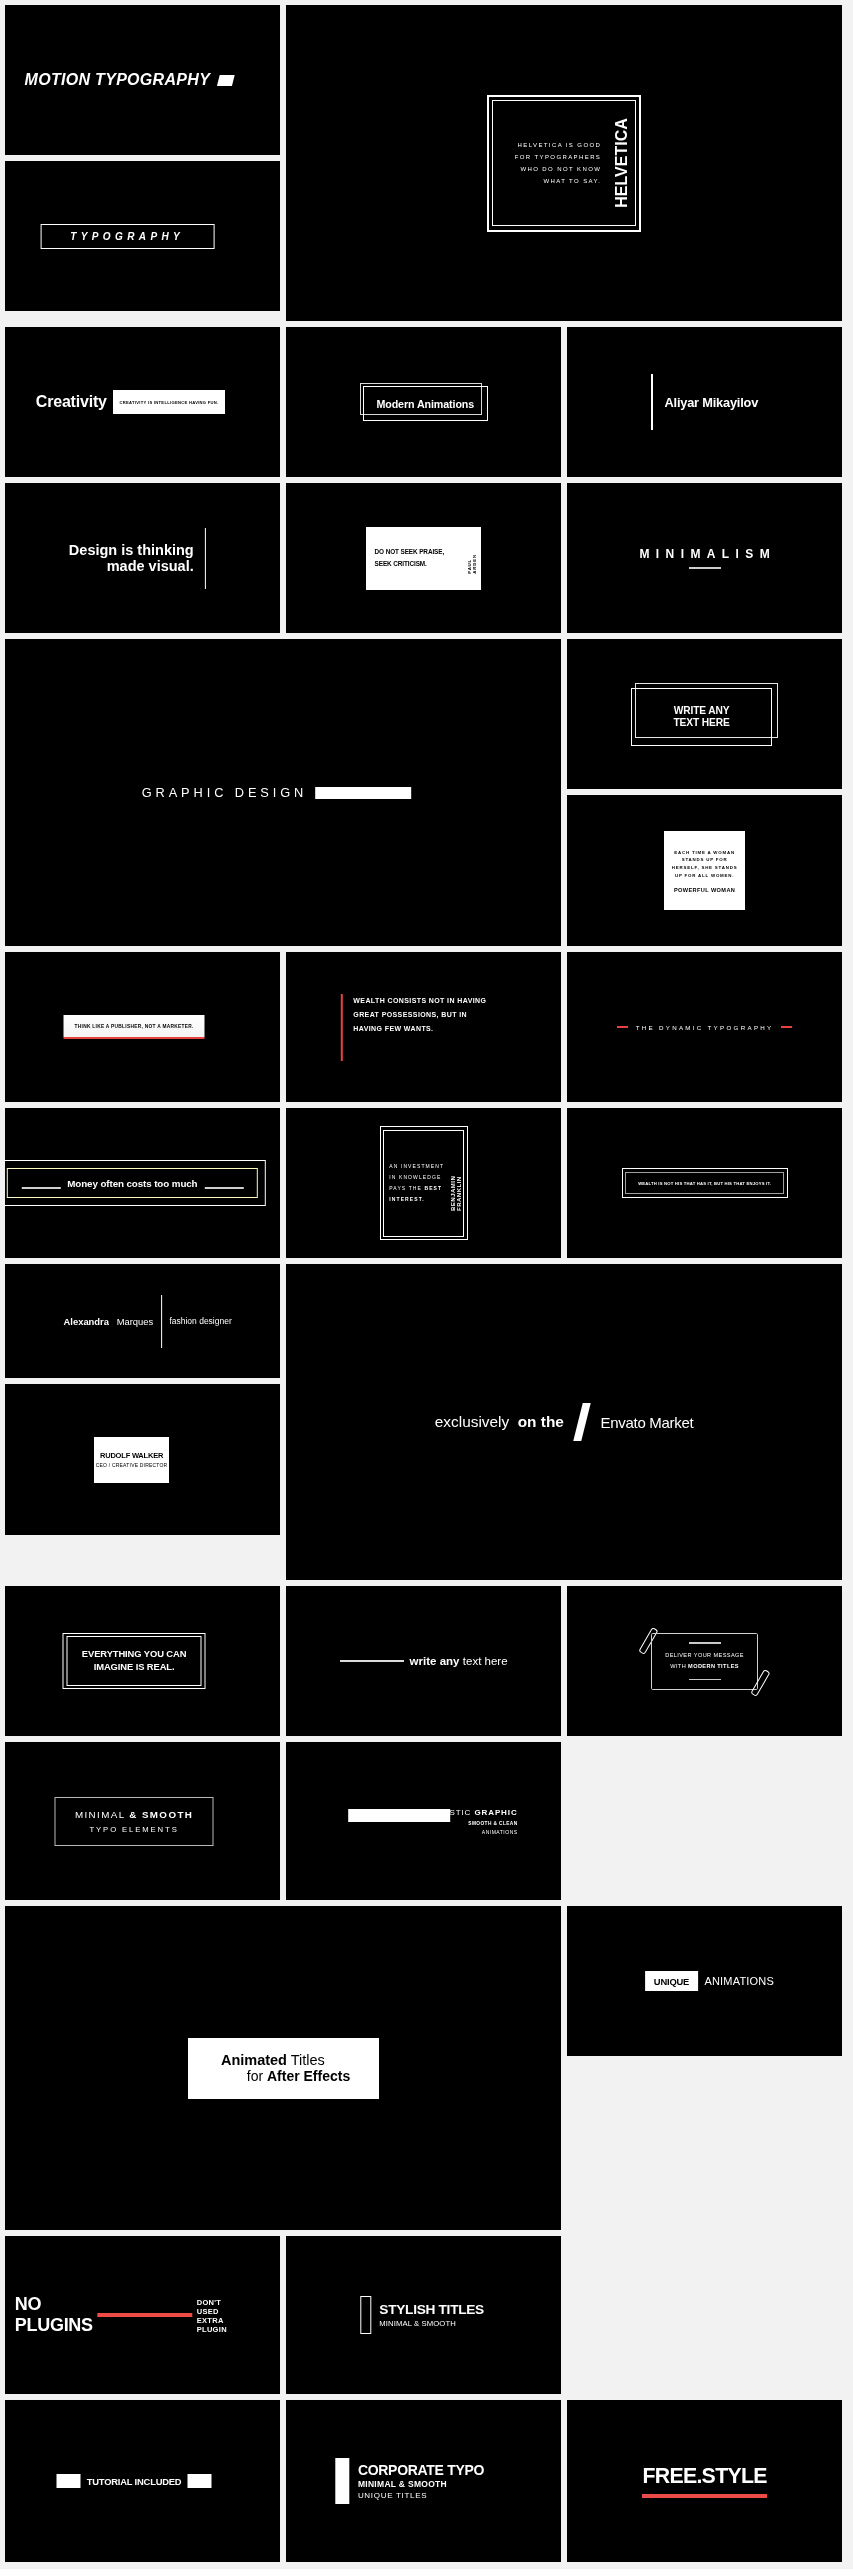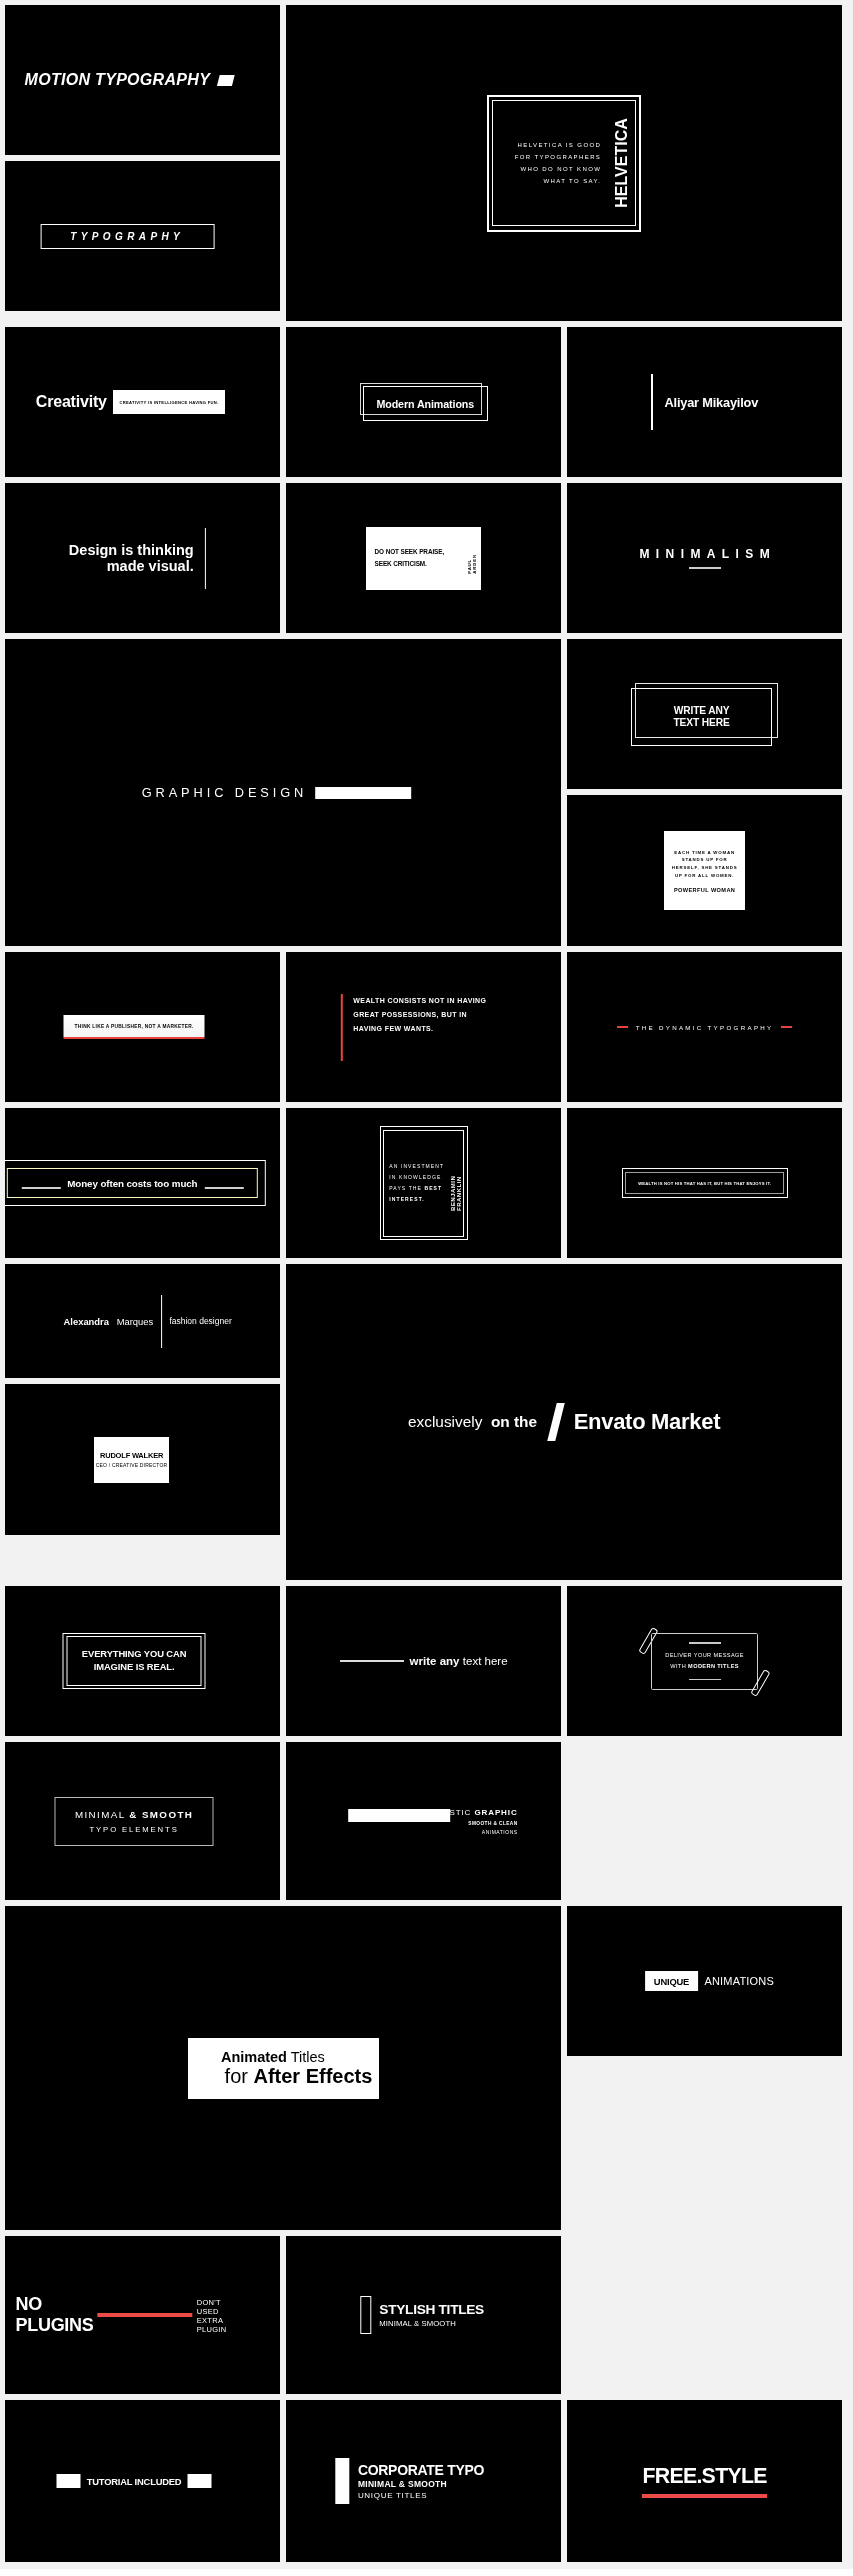--- a/index.html
+++ b/index.html
@@ -203,21 +203,21 @@
   .rw .n{font-size:7.5px;font-weight:800;letter-spacing:-0.2px;}
   .rw .r{font-size:5px;font-weight:500;letter-spacing:0.2px;}
 
   
   .env{display:flex;align-items:center;gap:8.5px;}
   .env .l1{font-size:15.4px;font-weight:400;}
   .env .l2{font-size:15.4px;font-weight:700;}
   .env .slash{
     width:7.7px;height:38px;background:#fff;transform:skewX(-14deg);margin:0 6px;
   }
-  .env .l3{font-size:22px;font-weight:700;letter-spacing:-0.3px;}
+  .env .l3{font-size:15px;font-weight:400;letter-spacing:-0.3px;}
 
   
   .eyc{border:1.4px solid #fff;padding:2.6px;transform:translateX(-8.5px);}
   .eyc .in{border:1.1px solid #fff;padding:11px 14.5px;text-align:center;
     font-size:9.4px;font-weight:800;line-height:1.35;letter-spacing:-0.1px;}
 
   
   .wr{display:flex;align-items:center;gap:0px;}
   .wr .ln{width:64px;height:1.4px;background:#dcdcdc;margin-right:6px;}
   .wr .b{font-size:11.5px;font-weight:700;}
@@ -253,39 +253,39 @@
   .mg .band{position:absolute;left:0;top:1.7px;width:102px;height:12.8px;background:#fff;}
   .mg .r1{position:relative;text-align:right;font-size:8px;letter-spacing:0.9px;padding-right:1.7px;}
   .mg .r1 b{font-weight:800;}
   .mg .r2{text-align:right;font-size:4.8px;font-weight:800;letter-spacing:0.4px;margin-top:4.3px;padding-right:1.7px;}
   .mg .r3{text-align:right;font-size:5px;font-weight:400;letter-spacing:0.5px;margin-top:2.6px;padding-right:1.7px;}
 
   
   .at{background:#fff;color:#000;width:191px;height:61px;display:flex;flex-direction:column;
      align-items:center;justify-content:center;}
   .at .l1{font-size:14.5px;align-self:center;transform:translateX(-10.2px);}
-  .at .l2{font-size:20px;align-self:center;transform:translateX(15.4px);}
+  .at .l2{font-size:14px;align-self:center;transform:translateX(15.4px);}
   .at b{font-weight:700;}
   .at span{font-weight:300;}
 
   
   .uq{display:flex;align-items:center;gap:6.8px;transform:translateX(5.1px);}
   .uq .box{background:#fff;color:#000;font-size:9.4px;font-weight:800;padding:4.3px 8.5px;letter-spacing:-0.2px;}
   .uq .t{font-size:11px;font-weight:400;letter-spacing:0.2px;}
 
   
   .ct{display:flex;flex-direction:column;align-items:center;gap:7.7px;transform:translateX(5.1px);}
   .ct .box{border:1.3px solid #fff;padding:5.1px 10.2px;font-size:9.8px;font-weight:800;letter-spacing:-0.2px;}
   .ct .t{font-size:5.6px;font-weight:400;letter-spacing:0.3px;}
 
   
   .np{display:flex;flex-direction:row;align-items:center;gap:4.3px;transform:translateX(-13.7px);}
   .np .t1{font-size:18px;font-weight:800;letter-spacing:-0.3px;}
   .np .ul{width:100%;height:3.8px;background:#ed4a48;}
-  .np .t2{font-size:7.5px;font-weight:400;letter-spacing:0.3px;margin-top:2.6px;}
+  .np .t2{font-size:7.5px;font-weight:700;letter-spacing:0.3px;margin-top:2.6px;}
 
   
   .gr{display:flex;align-items:center;gap:8.5px;}
   .gr .t{font-size:13.7px;letter-spacing:1.1px;font-weight:400;}
   .gr .bwrap{position:relative;width:43px;height:79px;}
   .gr .sh{position:absolute;left:4.3px;top:4.3px;width:100%;height:100%;border:1.3px solid #8d8d8d;}
   .gr .fr{position:absolute;left:0;top:0;width:100%;height:100%;border:1.3px solid #fff;
      display:flex;flex-direction:column;align-items:flex-start;justify-content:center;padding-left:5.1px;box-sizing:border-box;gap:1.7px;}
   .gr .fr .y{font-size:6.8px;font-weight:800;}
   .gr .fr .u,.gr .fr .v{font-size:6.8px;font-weight:300;}

